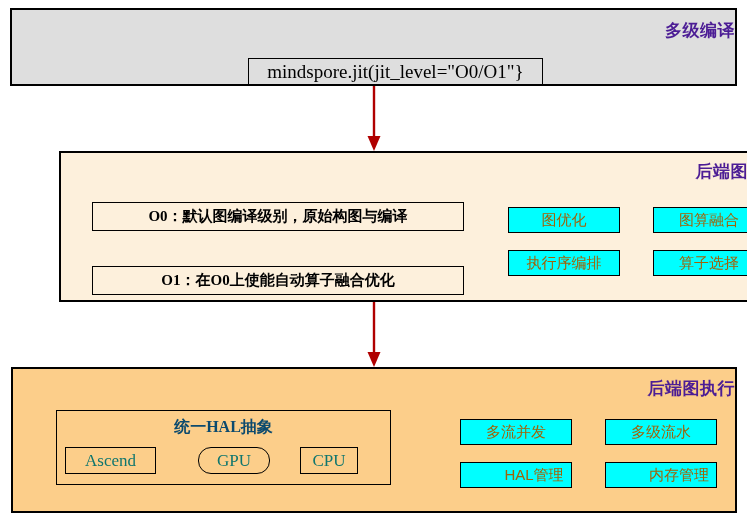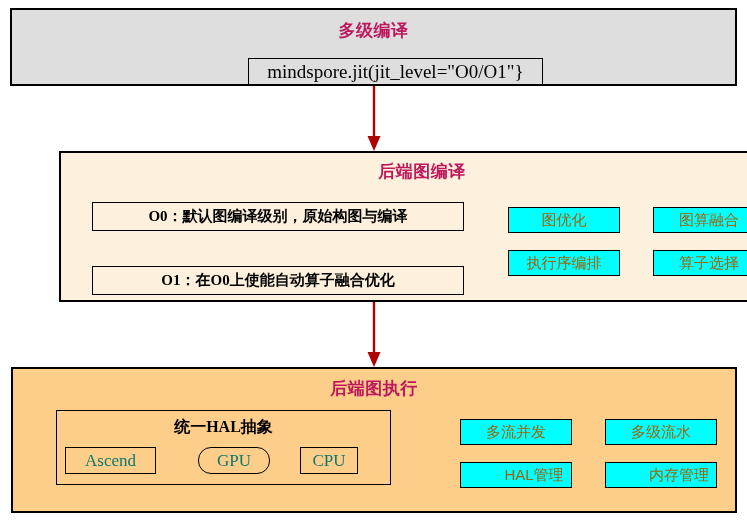--- a/index.html
+++ b/index.html
@@ -41,24 +41,24 @@
   .panel-bot {
     left: 11px; top: 367px;
     width: 726px; height: 146px;
     background: #fcce8a;
   }
 
   .panel-title {
     position: absolute;
     left: 0;
     width: 100%;
-    text-align: center;
+    text-align: right;
     font-weight: bold;
     font-size: 17px;
-    color: #be185d;
+    color: #4c1d95;
     letter-spacing: 0.5px;
   }
   .panel-top .panel-title { top: 9px; }
   .panel-mid .panel-title { top: 7px; }
   .panel-bot .panel-title { top: 8px; }
 
   
   .obox {
     position: absolute;
     border: 1.5px solid #000000;
@@ -121,21 +121,21 @@
     display: block;
   }
   .hal-title {
     position: absolute;
     left: 0; top: 8px;
     width: 100%;
     text-align: center;
     font-size: 16px;
     font-weight: bold;
     font-family: "Liberation Serif", "DejaVu Serif", serif;
-    color: #000000;
+    color: #0c4a6e;
   }
   .hw {
     position: absolute;
     top: 36px;
     height: 27px;
     border: 1.5px solid #000000;
     box-sizing: border-box;
     background: #fcce8a;
     display: flex;
     align-items: center;

